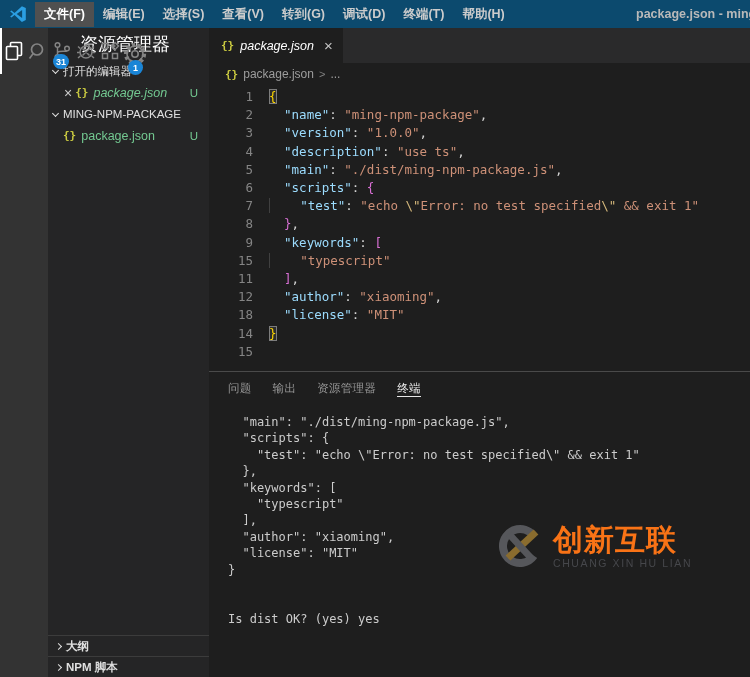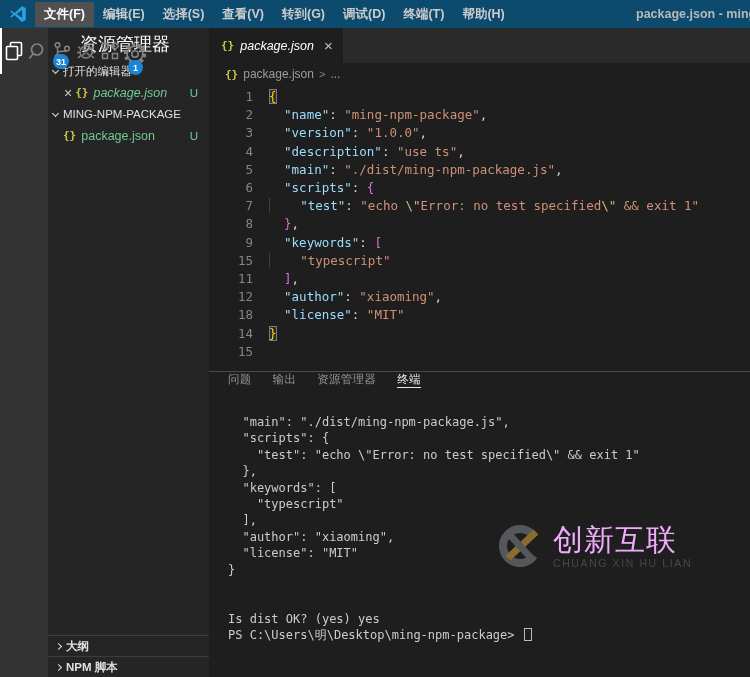--- a/index.html
+++ b/index.html
@@ -66,33 +66,33 @@
   .tok-s { color:#ce9178; }
   .tok-e { color:#d7ba7d; }
   .tok-p { color:#d4d4d4; }
   .tok-w { color:#d4d4d4; }
   .tok-b2 { color:#da70d6; }
   .tok-b1m { color:#ffd700; outline:1px solid #7d7d7d; outline-offset:-1px; background:rgba(110,110,110,0.18); }
   .tok-g { border-left:1px solid #404040; }
 
   
   .panel { flex:1; border-top:1px solid #4a4a4a; display:flex; flex-direction:column; background:#1e1e1e; min-height:0; }
-  .panel-tabs { height:33px; display:flex; align-items:flex-start; padding-left:19px; flex-shrink:0; }
+  .panel-tabs { height:33px; display:flex; align-items:center; padding-left:19px; flex-shrink:0; }
   .panel-tab { margin-right:21px; font-size:11.5px; color:#969696; display:flex; align-items:center;
                border-bottom:1px solid transparent; letter-spacing:0.3px; }
   .panel-tab.active { color:#e7e7e7; border-bottom-color:#e7e7e7; }
   .terminal { flex:1; padding:9px 0 0 19px; font-family:"DejaVu Sans Mono","Liberation Mono",monospace;
               font-size:12px; line-height:16.4px; color:#cccccc; overflow:hidden; }
   .term-line { white-space:pre; min-height:16.4px; }
   .term-cursor { display:inline-block; width:8px; height:13px; border:1px solid #b9b9b9; vertical-align:-2px; margin-left:2px; }
 
   
   .watermark { position:absolute; left:497px; top:523px; display:flex; align-items:flex-start; gap:9px;
                z-index:5; pointer-events:none; }
-  .wm-title { font-size:30px; font-weight:normal; color:#f0abfc; letter-spacing:1px; line-height:1.1; white-space:nowrap; }
+  .wm-title { font-size:30px; font-weight:bold; color:#f97316; letter-spacing:1px; line-height:1.1; white-space:nowrap; }
   .wm-sub { font-size:10.5px; color:#46474b; letter-spacing:1.6px; margin-top:1px; white-space:nowrap; }
 </style>
 </head>
 <body>
 
 <div class="window">
 
   <div class="titlebar">
     <svg class="vscode-logo" viewBox="0 0 24 24">
       <path fill="#2b9fe3" d="M17.2 1.5 7.4 10.6 3.3 7.4 1.5 8.3l4 3.7-4 3.7 1.8.9 4.1-3.2 9.8 9.1 5.2-2.5V4L17.2 1.5zM17.5 6.8v10.4L10.2 12l7.3-5.2z"></path>
@@ -243,21 +243,20 @@
             <div class="term-line">  },</div>
             <div class="term-line">  "keywords": [</div>
             <div class="term-line">    "typescript"</div>
             <div class="term-line">  ],</div>
             <div class="term-line">  "author": "xiaoming",</div>
             <div class="term-line">  "license": "MIT"</div>
             <div class="term-line">}</div>
             <div class="term-line"></div>
             <div class="term-line"></div>
             <div class="term-line">Is dist OK? (yes) yes</div>
-            <div class="term-line">PS C:\Users\明\Desktop\ming-npm-package&gt; <span class="term-cursor"></span></div>
           </div>
       </div>
     </div>
   </div>
 
   <div class="watermark">
     <svg width="47" height="46" viewBox="0 0 47 46">
       <circle cx="23" cy="23" r="17" fill="none" stroke="#56575b" stroke-width="8" stroke-dasharray="85 23" transform="rotate(35 23 23)"></circle>
       <path d="M11 35 39 9" stroke="#8a6c2e" stroke-width="7" fill="none"></path>
       <path d="M12 11 34 35" stroke="#56575b" stroke-width="7" fill="none"></path>

